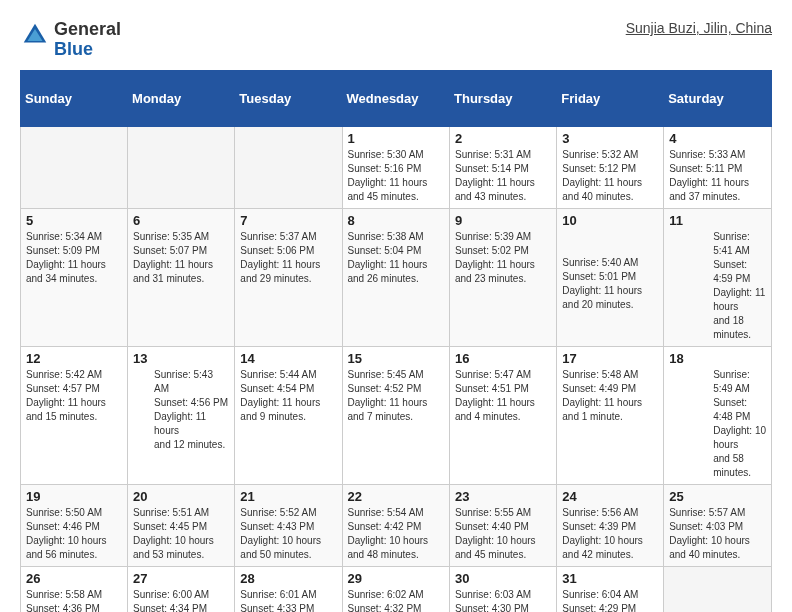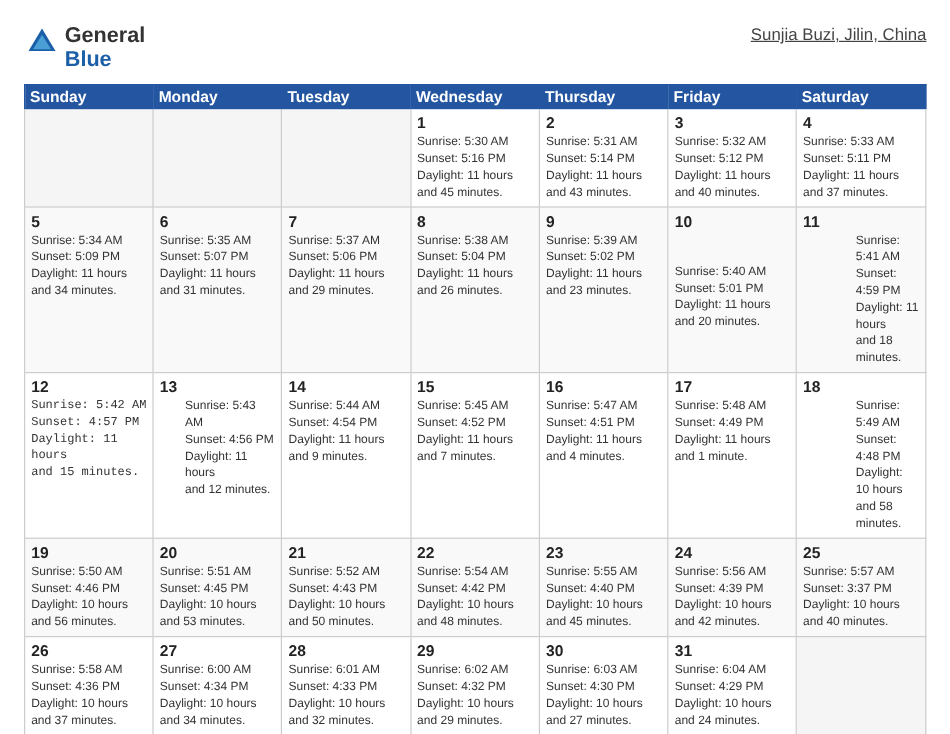--- a/index.html
+++ b/index.html
@@ -48,21 +48,21 @@
     .calendar {
       width: 100%;
       border-collapse: collapse;
       border: 1px solid #bbb;
     }
     .calendar th {
       background: #2355a0;
       color: #fff;
       font-size: 13px;
       font-weight: bold;
-      padding: 2px 4px;
+      padding: 20px 4px;
       text-align: left;
       border: 1px solid #2355a0;
     }
     .calendar td {
       vertical-align: top;
       padding: 4px 5px;
       font-size: 10.5px;
       border: 1px solid #ccc;
       width: 108px;
       min-height: 80px;
@@ -199,21 +199,21 @@
           <div class="day-number">11</div>
           <div class="day-info" style="white-space: pre-line; margin-left: 44px;">Sunrise: 5:41 AM
 Sunset: 4:59 PM
 Daylight: 11 hours
 and 18 minutes.</div>
         </td>
       </tr>
       <tr>
         <td>
           <div class="day-number">12</div>
-          <div class="day-info" style="white-space: pre-line; font-family: Liberation Mono, monospace;">Sunrise: 5:42 AM
+          <div class="day-info" style="white-space: pre-line;">Sunrise: 5:42 AM
 Sunset: 4:57 PM
 Daylight: 11 hours
 and 15 minutes.</div>
         </td>
         <td>
           <div class="day-number">13</div>
           <div class="day-info" style="white-space: pre-line; margin-left: 21px;">Sunrise: 5:43 AM
 Sunset: 4:56 PM
 Daylight: 11 hours
 and 12 minutes.</div>
@@ -293,21 +293,21 @@
         <td>
           <div class="day-number">24</div>
           <div class="day-info" style="white-space: pre-line;">Sunrise: 5:56 AM
 Sunset: 4:39 PM
 Daylight: 10 hours
 and 42 minutes.</div>
         </td>
         <td>
           <div class="day-number">25</div>
           <div class="day-info" style="white-space: pre-line;">Sunrise: 5:57 AM
-Sunset: 3:37 PM
+Sunset: 4:03 PM
 Daylight: 10 hours
 and 40 minutes.</div>
         </td>
       </tr>
       <tr>
         <td>
           <div class="day-number">26</div>
           <div class="day-info" style="white-space: pre-line;">Sunrise: 5:58 AM
 Sunset: 4:36 PM
 Daylight: 10 hours

